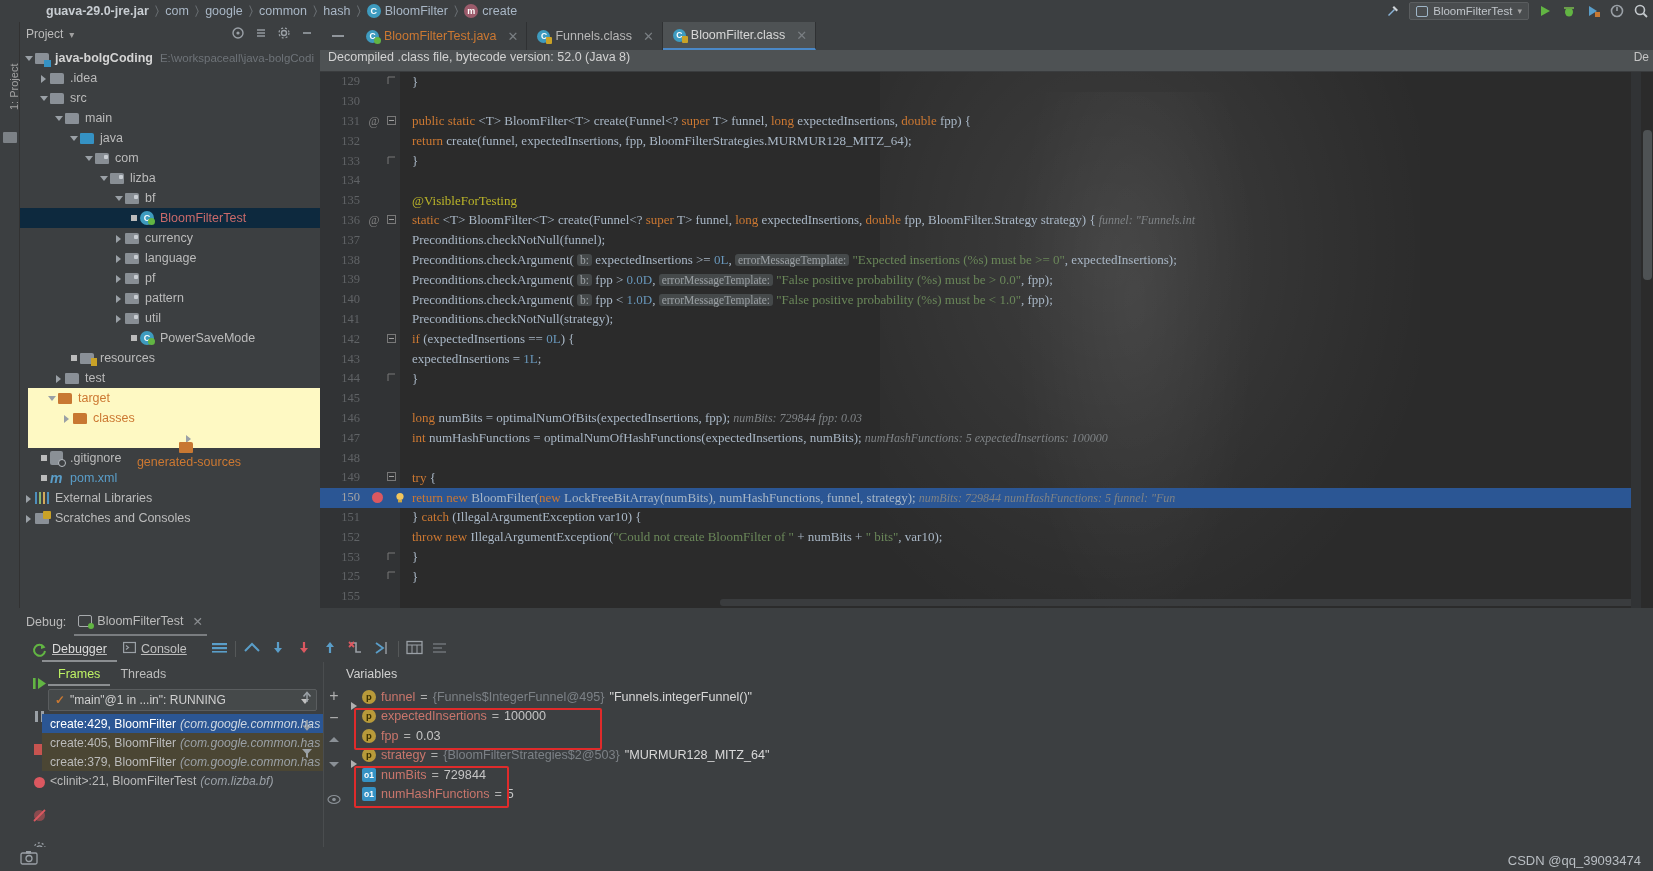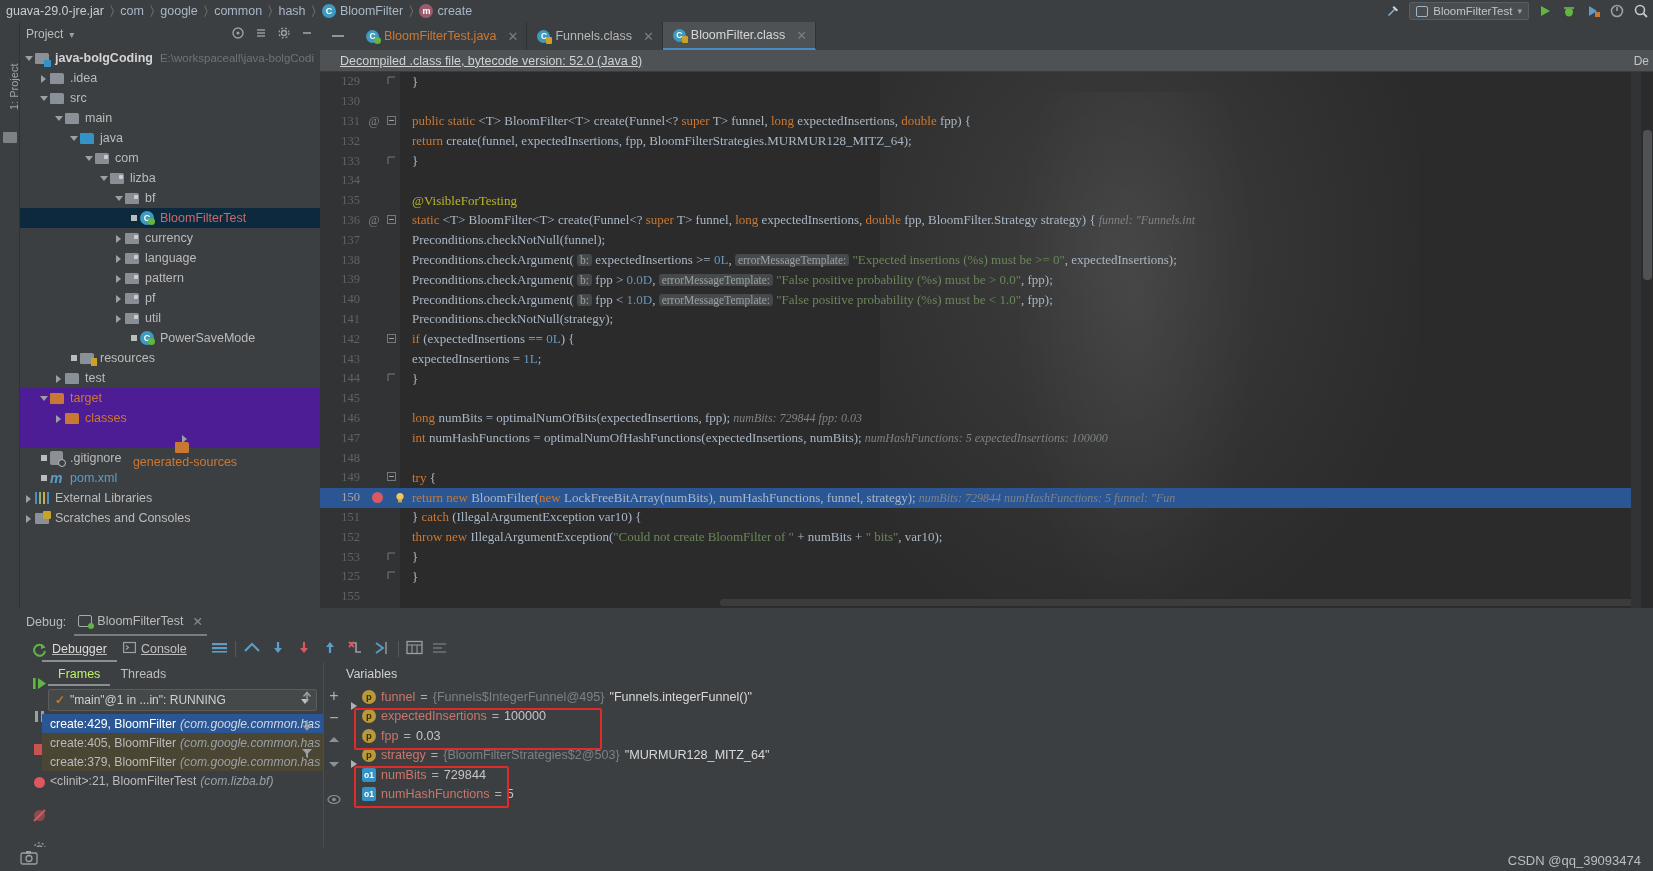--- a/index.html
+++ b/index.html
@@ -5,21 +5,21 @@
   * { box-sizing: border-box; margin:0; padding:0; }
   html,body { width:1653px; height:871px; overflow:hidden; background:#3c3f41; }
   body { font-family:"Liberation Sans", sans-serif; font-size:12px; color:#bbbbbb; }
 
   .app { position:relative; width:1653px; height:871px; background:#3c3f41; }
 
   
   .topbar { position:absolute; left:0; top:0; width:1653px; height:22px;
             background:#3c3f41; display:flex; align-items:center; padding-left:6px; }
   .crumb { display:flex; align-items:center; color:#a9b7c6; font-size:12.5px; }
-  .crumb.bold { font-weight:normal; color:#c8cdd2; }
+  .crumb.bold { font-weight:bold; color:#c8cdd2;margin-left:40px; }
   .crumb-sep { color:#6a6f73; margin:0 6px; font-size:13px; }
   .ic { display:inline-block; width:14px; height:14px; border-radius:50%;
         margin-right:4px; font-size:9px; line-height:14px; text-align:center;
         color:#ffffff; font-weight:bold; }
   .ic-class { background:#3e9bbf; }
   .ic-method { background:#9b5b6b; }
 
   .topbar-right { position:absolute; right:4px; top:0; height:22px;
                   display:flex; align-items:center; gap:8px; }
   .runcfg { display:flex; align-items:center; gap:5px; background:#4a4d4f;
@@ -37,21 +37,21 @@
   .projpanel { position:absolute; left:20px; top:22px; width:300px; height:586px;
                background:#3c3f41; }
   .projhead { height:24px; display:flex; align-items:center; padding-left:6px;
               gap:6px; font-size:12px; color:#bbbbbb; }
   .projhead-icons { position:absolute; right:6px; top:4px; display:flex; gap:9px; }
   .tree { position:absolute; left:0; top:26px; width:300px; height:560px;
           overflow:hidden; font-size:12.5px; }
   .trow { height:20px; display:flex; align-items:center; white-space:nowrap;
           padding-right:4px; }
   .trow.sel { background:#0d293e; }
-  .trow.tgt { background:#4c1d95; }
+  .trow.tgt { background:#fef9c3;margin-left:8px; }
   .tarrow { width:11px; height:20px; flex:0 0 11px; position:relative; }
   .tarrow::before { content:""; position:absolute; left:2px; top:7px;
                     border-style:solid; }
   .tarrow.right::before { border-width:4px 0 4px 5px;
                     border-color:transparent transparent transparent #9aa0a6; }
   .tarrow.down::before { border-width:5px 4px 0 4px;
                     border-color:#9aa0a6 transparent transparent transparent; left:1px; top:8px;}
   .tico { width:16px; height:16px; flex:0 0 16px; margin-right:4px; position:relative; }
   .folder { width:14px; height:11px; background:#9aa0a6; border-radius:1px 2px 1px 1px; margin-top:3px;}
   .folder.orange { background:#c87832; }
@@ -83,22 +83,22 @@
   .tab .x { color:#7a7f83; margin-left:6px; font-size:13px; }
   .tab .nm.red { color:#cc7832; }
   .cls-small { width:13px;height:13px;border-radius:50%;background:#3e9bbf;color:#fff;
                font-size:8.5px;font-weight:bold;line-height:13px;text-align:center;position:relative;}
   .cls-small.grn::after{content:"";position:absolute;right:-2px;bottom:-1px;width:7px;height:7px;
                background:#62b543;border-radius:50%;}
   .cls-small.lock::after{content:"";position:absolute;right:-2px;bottom:-1px;width:6px;height:7px;
                background:#c9a227;border-radius:1px;}
 
   .notice { height:22px; background:#4e5254; border-bottom:1px solid #3a3c3e;
-            display:flex; align-items:center; padding-left:20px; font-size:12.5px;
-            color:#d2d2d2; position:relative;text-decoration:underline; }
+            display:flex; padding-left:8px; font-size:12.5px;
+            color:#d2d2d2; position:relative; }
   .notice .dismiss { position:absolute; right:4px; color:#c4c4c4; font-size:12px; }
 
   .codearea { position:absolute; left:0; top:50px; width:1333px; height:536px;
               background:#2b2b2b; overflow:hidden; }
   .ghost { position:absolute; left:560px; top:-60px; width:540px; height:620px;
            background:radial-gradient(ellipse at 42% 38%, rgba(255,255,255,0.085) 0%, rgba(255,255,255,0.05) 32%, rgba(255,255,255,0.018) 58%, rgba(255,255,255,0) 76%);
            pointer-events:none; }
   .ghost2 { position:absolute; left:700px; top:20px; width:230px; height:520px;
            background:radial-gradient(ellipse at 50% 40%, rgba(255,255,255,0.06) 0%, rgba(255,255,255,0.02) 50%, rgba(255,255,255,0) 75%);
            pointer-events:none; }
@@ -400,28 +400,28 @@
           <span class="tico">
             <div class="folder pkg"></div>
           </span>
           <span class="tlabel">language</span>
         </div>
         <div class="trow" style="padding-left: 94px;">
           <span class="tarrow right"></span>
           <span class="tico">
             <div class="folder pkg"></div>
           </span>
-          <span class="tlabel">pattern</span>
+          <span class="tlabel">pf</span>
         </div>
         <div class="trow" style="padding-left: 94px;">
           <span class="tarrow right"></span>
           <span class="tico">
             <div class="folder pkg"></div>
           </span>
-          <span class="tlabel">pf</span>
+          <span class="tlabel">pattern</span>
         </div>
         <div class="trow" style="padding-left: 94px;">
           <span class="tarrow right"></span>
           <span class="tico">
             <div class="folder pkg"></div>
           </span>
           <span class="tlabel">util</span>
         </div>
         <div class="trow" style="padding-left: 109px;">
           <span class="tarrow"></span>

